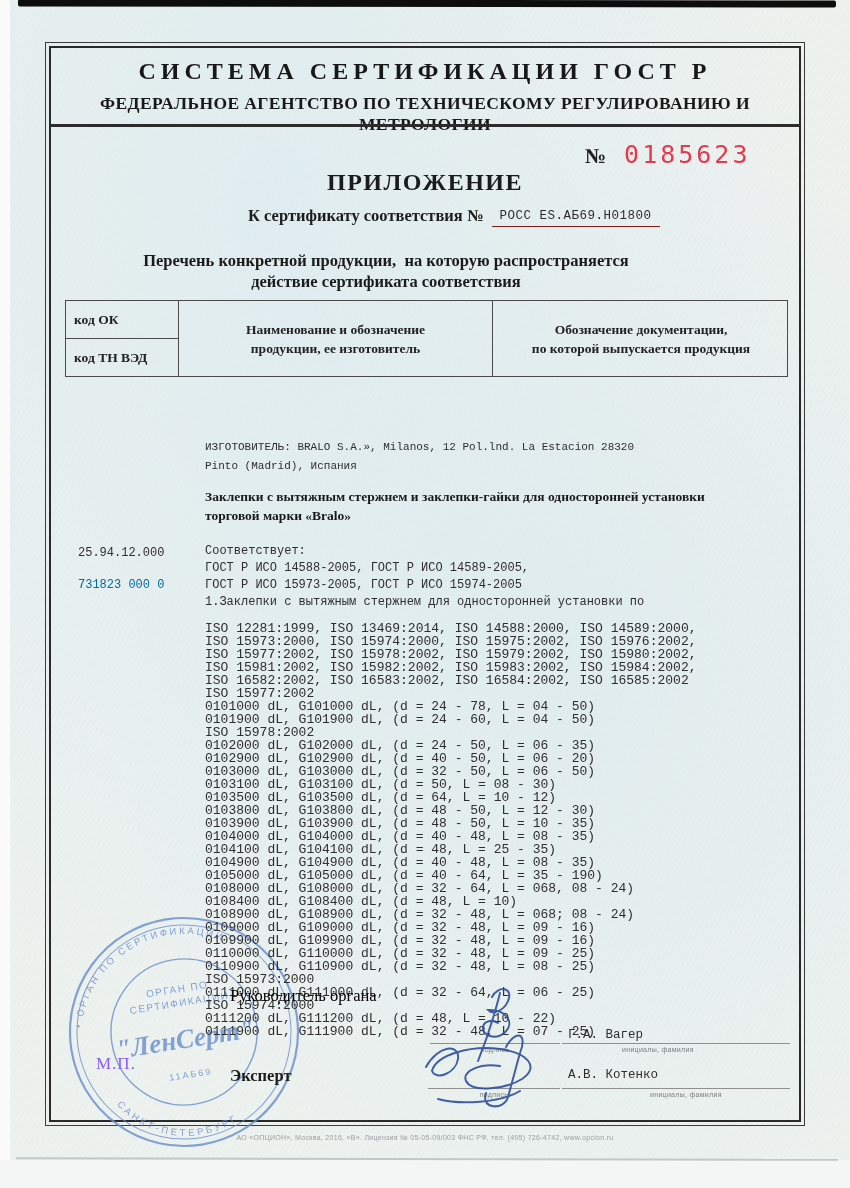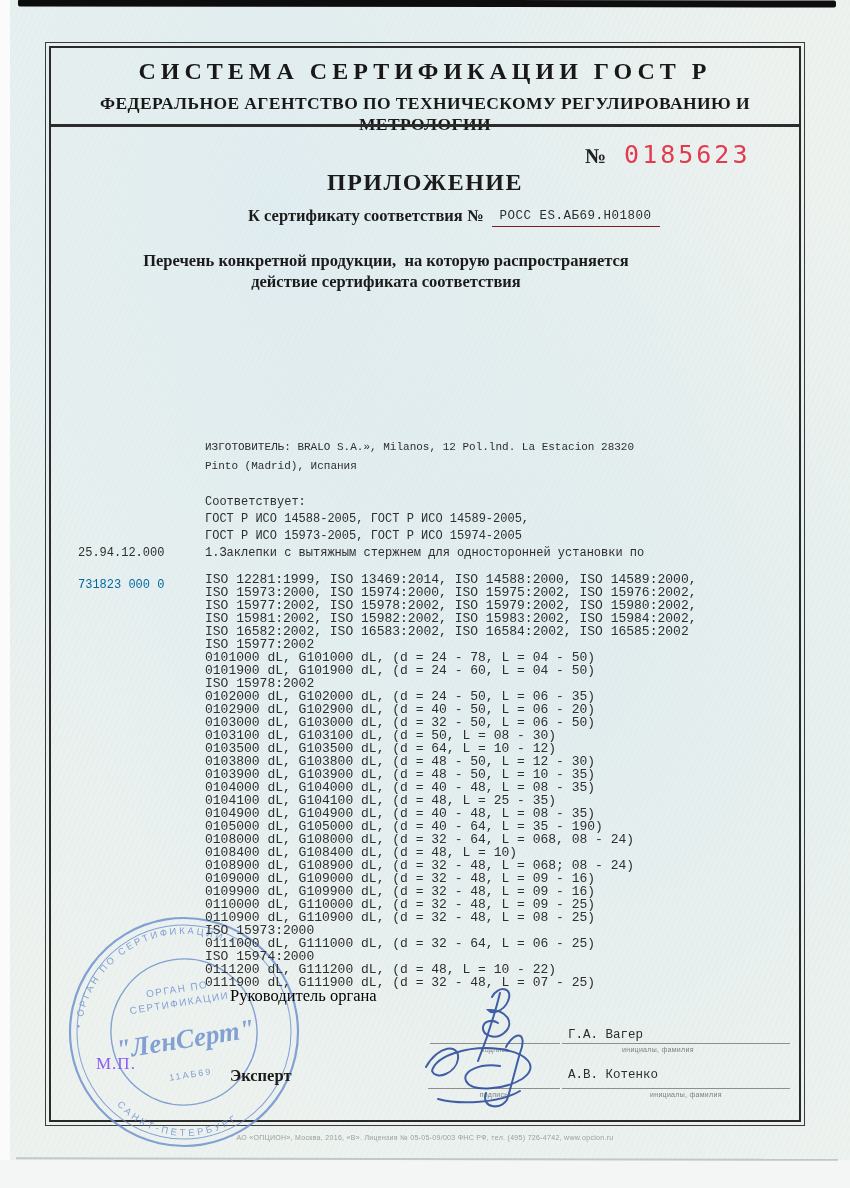--- a/index.html
+++ b/index.html
@@ -129,27 +129,39 @@
 
   <div class="title">ПРИЛОЖЕНИЕ</div>
 
   <div class="cert-row">
     <span class="cert-label">К сертификату соответствия №</span><span class="cert-value-wrap"><span class="cert-value">РОСС ES.АБ69.Н01800</span></span>
   </div>
 
   <div class="subtitle">Перечень конкретной продукции,  на которую распространяется
 действие сертификата соответствия</div>
 
+  <div class="ptable">
+    <div class="col1">
+      <div class="cell r1">код ОК</div>
+      <div class="cell r2">код ТН ВЭД</div>
+    </div>
+    <div class="col2">Наименование и обозначение
+продукции, ее изготовитель</div>
+    <div class="col3">Обозначение документации,
+по которой выпускается продукция</div>
+  </div>
 
   <div class="content">
     <div class="code-ok">25.94.12.000</div>
     <div class="code-tnved">731823 000 0</div>
     <div class="content-text">
       <div class="manufacturer mono">ИЗГОТОВИТЕЛЬ: BRALO S.A.», Milanos, 12 Pol.lnd. La Estacion 28320
 Pinto (Madrid), Испания</div>
+      <div class="product-name">Заклепки с вытяжным стержнем и заклепки-гайки для односторонней установки
+торговой марки «Bralo»</div>
       <div class="conformity mono">Соответствует:
 ГОСТ Р ИСО 14588-2005, ГОСТ Р ИСО 14589-2005,
 ГОСТ Р ИСО 15973-2005, ГОСТ Р ИСО 15974-2005</div>
       <div class="item1 mono">1.Заклепки с вытяжным стержнем для односторонней установки по</div>
       <div class="iso-block mono">ISO 12281:1999, ISO 13469:2014, ISO 14588:2000, ISO 14589:2000,
 ISO 15973:2000, ISO 15974:2000, ISO 15975:2002, ISO 15976:2002,
 ISO 15977:2002, ISO 15978:2002, ISO 15979:2002, ISO 15980:2002,
 ISO 15981:2002, ISO 15982:2002, ISO 15983:2002, ISO 15984:2002,
 ISO 16582:2002, ISO 16583:2002, ISO 16584:2002, ISO 16585:2002
 ISO 15977:2002

